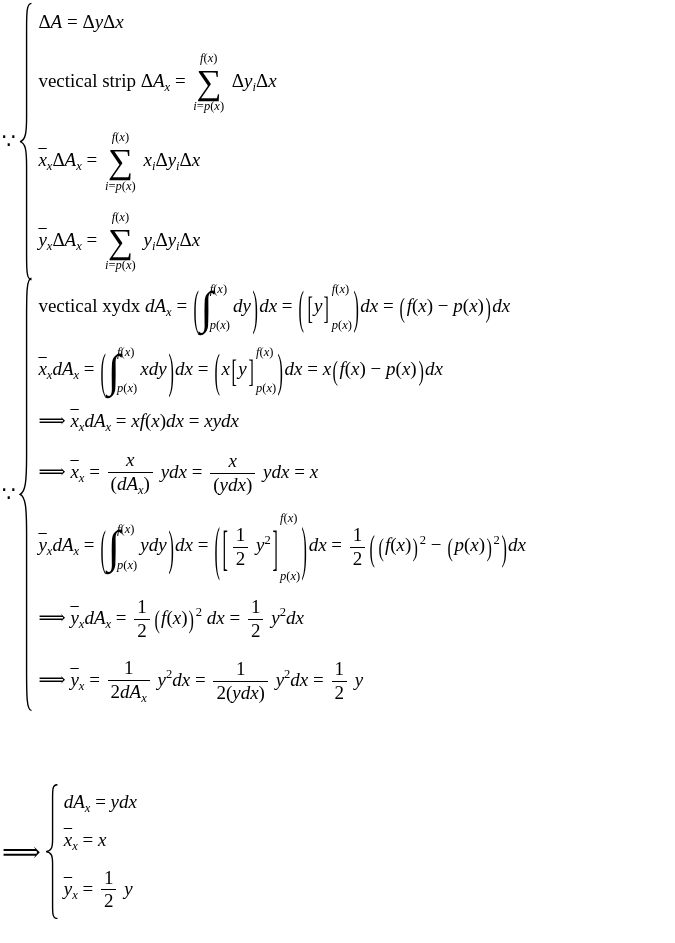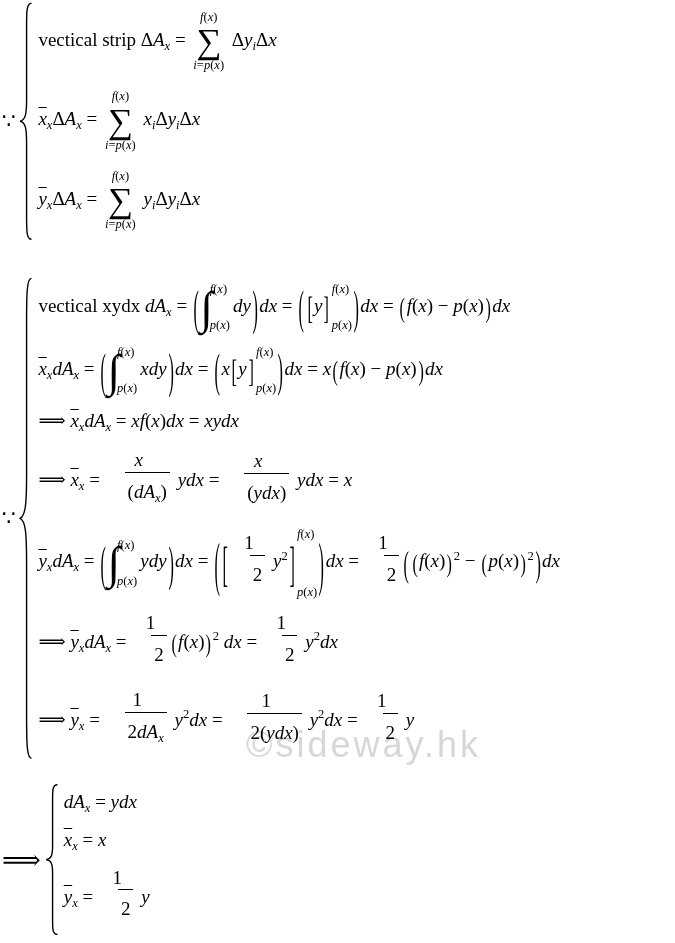--- a/index.html
+++ b/index.html
@@ -25,46 +25,46 @@
   .rm{font-style:normal;}
   .it{font-style:italic;}
   .ov{font-style:italic;text-decoration:overline;}
   .sb{font-size:0.66em;vertical-align:-0.32em;}
   .sp{font-size:0.66em;vertical-align:0.6em;}
   .g{display:inline-block;font-style:normal;vertical-align:middle;
      line-height:1;margin:0 1px;transform-origin:center;}
   .frac{display:inline-flex;flex-direction:column;align-items:center;
      vertical-align:middle;margin:0 3px;line-height:1.2;text-align:center;}
   .fnum{padding:0 3px;}
-  .fden{border-top:1.2px solid #000;padding:8px 3px;margin-left:17px;}
+  .fden{border-top:1.2px solid #000;padding:0 3px;}
   .sum{display:inline-flex;flex-direction:column;align-items:center;
      vertical-align:middle;line-height:1;margin:0 3px;text-align:center;}
   .slim{font-size:0.66em;line-height:1.2;}
   .sgl{font-size:1.85em;line-height:0.95;font-style:normal;}
   .int{display:inline-flex;align-items:center;vertical-align:middle;}
   .igl{font-size:2.4em;line-height:1;font-style:normal;}
   .ilims{display:inline-flex;flex-direction:column;justify-content:space-between;
      font-size:0.66em;height:3.9em;line-height:1;margin-left:-3px;margin-right:3px;}
   .lims{display:inline-flex;flex-direction:column;justify-content:space-between;
      font-size:0.66em;height:3.9em;line-height:1;vertical-align:middle;margin-left:1px;}
 </style>
 </head>
 <body>
 
 <div class="page">
-  <div class="watermark">©sideway.hk</div>
 
   <div class="block" id="block1">
     <span class="lead">∵</span>
     <span class="brace">
       <svg viewBox="0 0 12 100" preserveAspectRatio="none" aria-hidden="true">
         <path d="M11.5,0.5 C7,0.5 7,4 7,10 L7,41 C7,47 6,49.5 1,50 C6,50.5 7,53 7,59 L7,90 C7,96 7,99.5 11.5,99.5" fill="none" stroke="#000" stroke-width="1.4" vector-effect="non-scaling-stroke"></path>
       </svg>
     </span>
     <div class="lines">
+        <div class="eqline"><span class="rm">Δ</span><span class="it">A</span><span class="rm"> = </span><span class="rm">Δ</span><span class="it">y</span><span class="rm">Δ</span><span class="it">x</span></div>
         <div class="eqline"><span class="rm">vectical strip Δ</span><span class="it">A</span><span class="sb"><span class="it">x</span></span><span class="rm"> = </span><span class="sum">
             <span class="slim"><span class="it">f</span><span class="rm">(</span><span class="it">x</span><span class="rm">)</span></span>
             <span class="sgl">∑</span>
             <span class="slim"><span class="it">i</span><span class="rm">=</span><span class="it">p</span><span class="rm">(</span><span class="it">x</span><span class="rm">)</span></span>
           </span><span class="rm"> Δ</span><span class="it">y</span><span class="sb"><span class="it">i</span></span><span class="rm">Δ</span><span class="it">x</span></div>
         <div class="eqline"><span class="ov">x</span><span class="sb"><span class="it">x</span></span><span class="rm">Δ</span><span class="it">A</span><span class="sb"><span class="it">x</span></span><span class="rm"> = </span><span class="sum">
             <span class="slim"><span class="it">f</span><span class="rm">(</span><span class="it">x</span><span class="rm">)</span></span>
             <span class="sgl">∑</span>
             <span class="slim"><span class="it">i</span><span class="rm">=</span><span class="it">p</span><span class="rm">(</span><span class="it">x</span><span class="rm">)</span></span>
           </span><span class="rm"> </span><span class="it">x</span><span class="sb"><span class="it">i</span></span><span class="rm">Δ</span><span class="it">y</span><span class="sb"><span class="it">i</span></span><span class="rm">Δ</span><span class="it">x</span></div>

